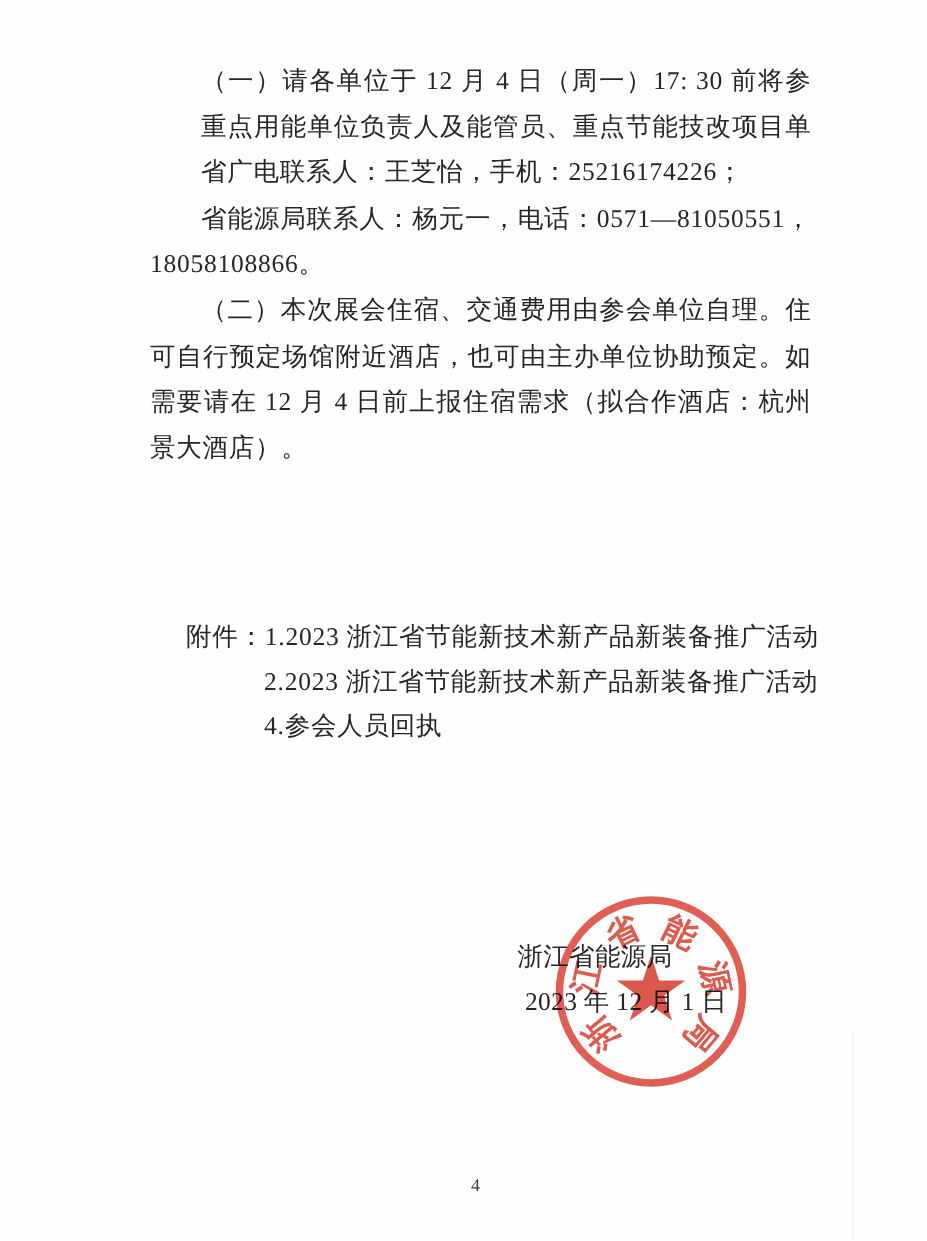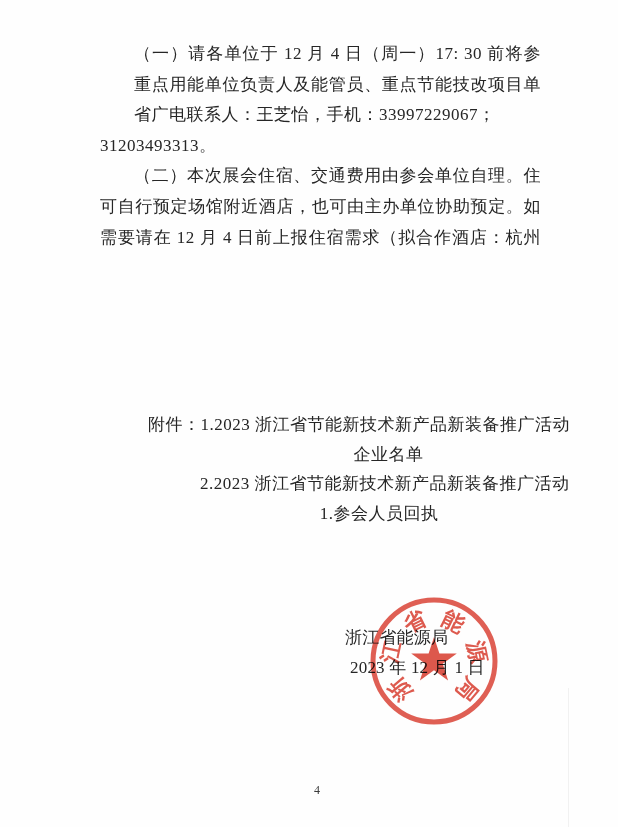--- a/index.html
+++ b/index.html
@@ -19,21 +19,21 @@
     height:30.6px;line-height:30.6px;font-size:17px;
     letter-spacing:0.5px;white-space:nowrap;
   }
   .fl{ 
     text-align:justify;text-align-last:justify;white-space:normal;
     word-break:break-all;overflow:hidden;
   }
   .ind{padding-left:34px;}
   
   .att-block{
-    position:absolute;left:148px;top:410px;width:410px;text-align:center;
+    position:absolute;left:124px;top:410px;width:410px;
   }
   .aline{
     height:29.6px;line-height:29.6px;font-size:17px;letter-spacing:0.5px;
     white-space:nowrap;
   }
   .ml52{margin-left:52px;}
   .ml71{margin-left:71px;}
   
   .sig-org{
     position:absolute;left:345px;top:623px;height:30px;line-height:30px;
@@ -64,32 +64,33 @@
   }
 </style>
 </head>
 <body>
 
 <div class="page">
 
   <div class="body-block">
     <div class="line ind fl">（一）请各单位于 12 月 4 日（周一）17: 30 前将参会</div>
     <div class="line ind fl">重点用能单位负责人及能管员、重点节能技改项目单位</div>
-    <div class="line ind">省广电联系人：王芝怡，手机：33997229067；</div>
-    <div class="line">31203493313。</div>
+    <div class="line ind">省广电联系人：王芝怡，手机：25216174226；</div>
+    <div class="line ind fl">省能源局联系人：杨元一，电话：0571—81050551，</div>
+    <div class="line">18058108866。</div>
     <div class="line ind fl">（二）本次展会住宿、交通费用由参会单位自理。住宿</div>
     <div class="line fl">可自行预定场馆附近酒店，也可由主办单位协助预定。如有</div>
     <div class="line fl">需要请在 12 月 4 日前上报住宿需求（拟合作酒店：杭州帝</div>
+    <div class="line">景大酒店）。</div>
   </div>
 
   <div class="att-block">
     <div class="aline"><span>附件：</span><span>1.2023 浙江省节能新技术新产品新装备推广活动</span></div>
-    <div class="aline ml71">企业名单</div>
     <div class="aline ml52">2.2023 浙江省节能新技术新产品新装备推广活动</div>
-    <div class="aline ml52">1.参会人员回执</div>
+    <div class="aline ml52">4.参会人员回执</div>
   </div>
 
   <div class="sig-org">浙江省能源局</div>
   <div class="sig-date">2023 年 12 月 1 日</div>
 
   <svg class="seal" viewBox="0 0 136 136">
     <circle cx="68" cy="68" r="61" fill="none" stroke="#d8392b" stroke-width="5" opacity="0.88"></circle>
     <path d="M68,44 L73.4,60.6 90.8,60.6 76.7,70.8 82.1,87.4 68,77.2 53.9,87.4 59.3,70.8 45.2,60.6 62.6,60.6 Z" fill="#d8392b" opacity="0.92"></path>
     <g fill="#d8392b" text-anchor="middle" opacity="0.9">
       <text x="34.3" y="96.3" dominant-baseline="central" transform="rotate(-130 34.3 96.3)">浙</text>

